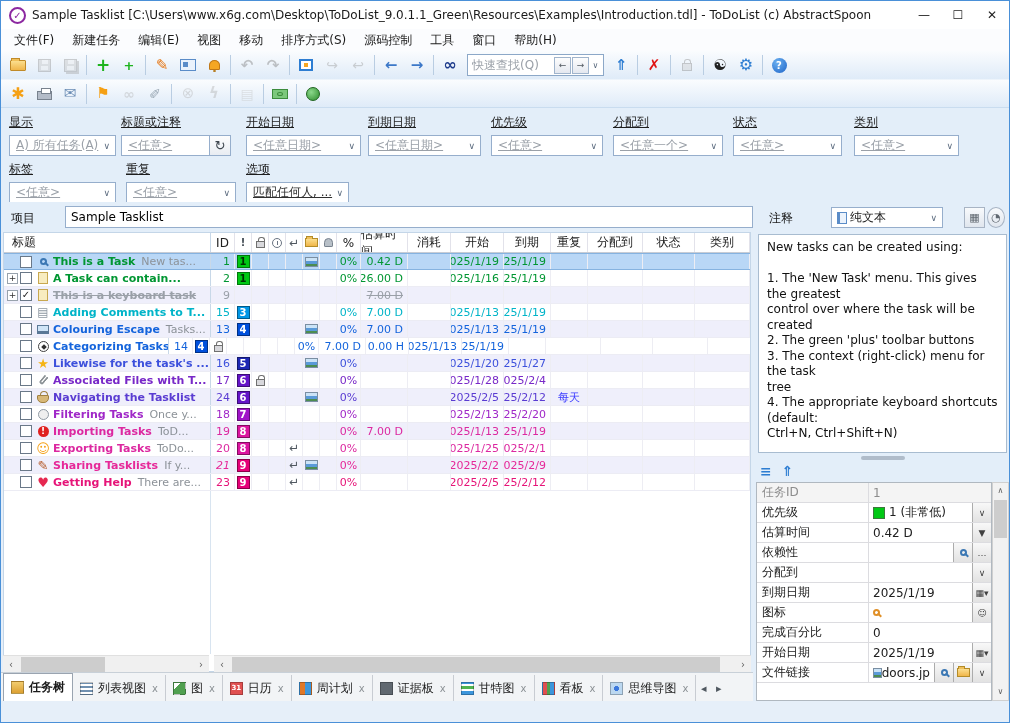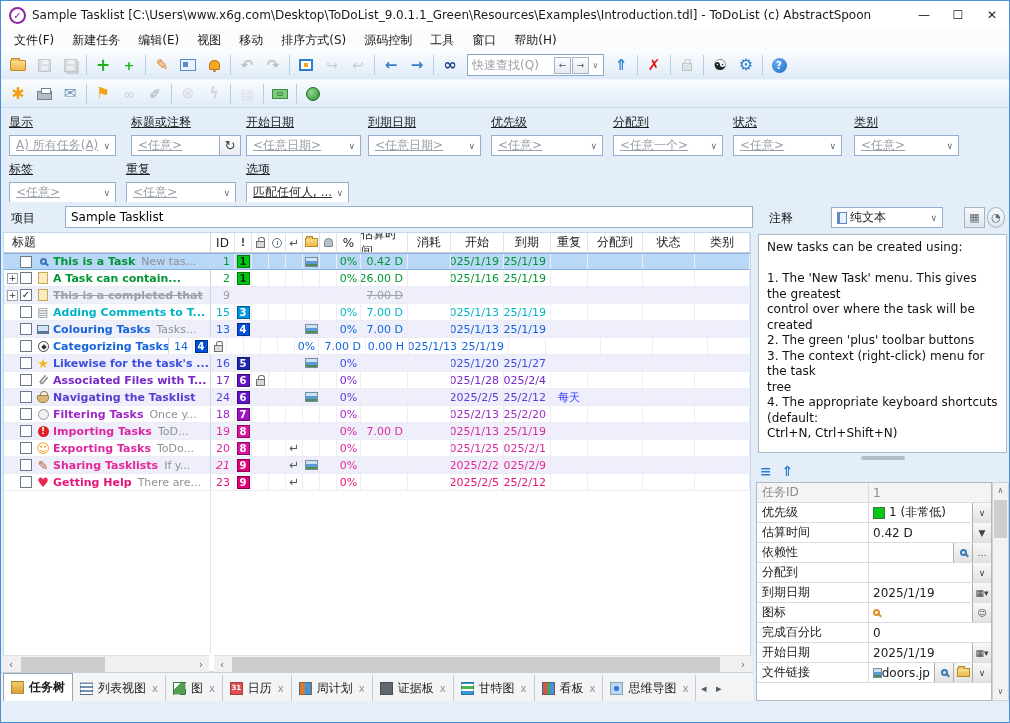--- a/index.html
+++ b/index.html
@@ -331,21 +331,21 @@
     </div>
 
   <div class="filterpanel" id="filters">
       <div class="ffield" style="left: 8px; width: 107px; top: 6px;">
         <div class="flabel">显示</div>
         <div class="fcombo">
           <span class="fval">A)  所有任务(A)</span>
           <span class="farrow">∨</span>
         </div>
       </div>
-      <div class="ffield" style="left: 130px; width: 110px; top: 6px;">
+      <div class="ffield" style="left: 120px; width: 110px; top: 6px;">
         <div class="flabel">标题或注释</div>
         <div class="fedit">
           <div class="ebox">
             <span class="fval">&lt;任意&gt;</span>
           </div>
           <div class="frefresh">↻</div>
         </div>
       </div>
       <div class="ffield" style="left: 245px; width: 115px; top: 6px;">
         <div class="flabel">开始日期</div>
@@ -517,21 +517,21 @@
           <div class="tcell c" style="width: 52px; flex: 0 0 auto; color: rgb(0, 150, 50);"></div>
           <div class="tcell c" style="width: 55px; flex: 0 0 auto; color: rgb(0, 150, 50);"></div>
         </div>
         <div class="trow lav done">
           <div class="tcell first" style="width: 207px; flex: 0 0 auto;">
             <span class="exp">+</span>
             <span class="cb">✓</span>
             <span class="ric">
               <span class="mnote"></span>
             </span>
-            <span class="tname" style="color: rgb(154, 160, 168);">This is a completed that</span>
+            <span class="tname" style="color: rgb(154, 160, 168);">This is a keyboard task</span>
           </div>
           <div class="tcell r" style="width: 24px; flex: 0 0 auto; color: rgb(154, 160, 168);">9</div>
           <div class="tcell c" style="width: 17px; flex: 0 0 auto;"></div>
           <div class="tcell c" style="width: 17px; flex: 0 0 auto;"></div>
           <div class="tcell c" style="width: 17px; flex: 0 0 auto;"></div>
           <div class="tcell c" style="width: 17px; flex: 0 0 auto;"></div>
           <div class="tcell c" style="width: 17px; flex: 0 0 auto;"></div>
           <div class="tcell c" style="width: 17px; flex: 0 0 auto;"></div>
           <div class="tcell c" style="width: 24px; flex: 0 0 auto; color: rgb(154, 160, 168);"></div>
           <div class="tcell r strike" style="width: 47px; flex: 0 0 auto; color: rgb(154, 160, 168);">7.00 D</div>
@@ -571,21 +571,21 @@
           <div class="tcell c" style="width: 52px; flex: 0 0 auto; color: rgb(0, 180, 200);"></div>
           <div class="tcell c" style="width: 55px; flex: 0 0 auto; color: rgb(0, 180, 200);"></div>
         </div>
         <div class="trow lav">
           <div class="tcell first" style="width: 207px; flex: 0 0 auto;">
             <span class="expsp"></span>
             <span class="cb"></span>
             <span class="ric">
               <span class="mmon"></span>
             </span>
-            <span class="tname" style="color: rgb(20, 100, 220);">Colouring Tasks</span>
+            <span class="tname" style="color: rgb(20, 100, 220);">Colouring Escape</span>
             <span class="tsub">Tasks...</span>
           </div>
           <div class="tcell r" style="width: 24px; flex: 0 0 auto; color: rgb(20, 100, 220);">13</div>
           <div class="tcell c" style="width: 17px; flex: 0 0 auto;">
             <span class="pri" style="background: rgb(0, 80, 220); color: rgb(255, 255, 255);">4</span>
           </div>
           <div class="tcell c" style="width: 17px; flex: 0 0 auto;"></div>
           <div class="tcell c" style="width: 17px; flex: 0 0 auto;"></div>
           <div class="tcell c" style="width: 17px; flex: 0 0 auto;"></div>
           <div class="tcell c" style="width: 17px; flex: 0 0 auto;">

